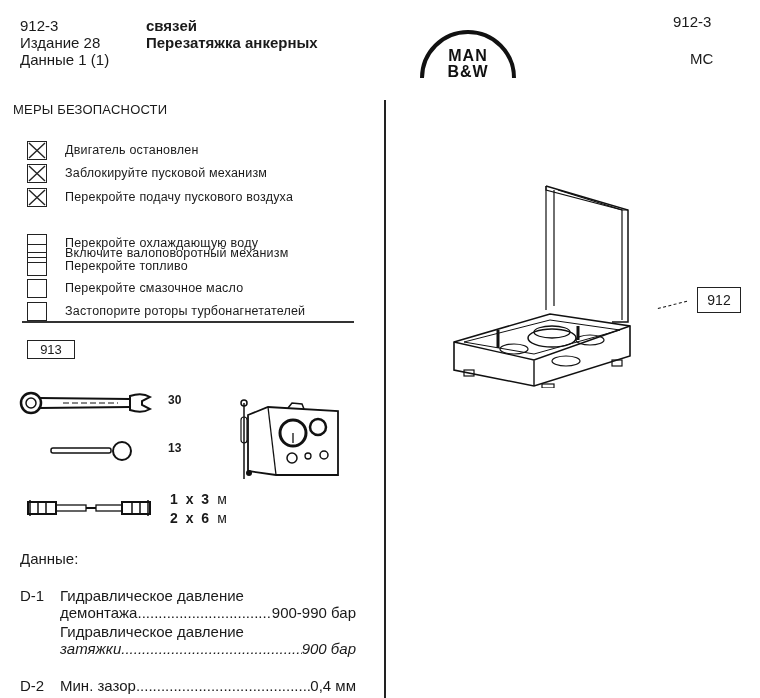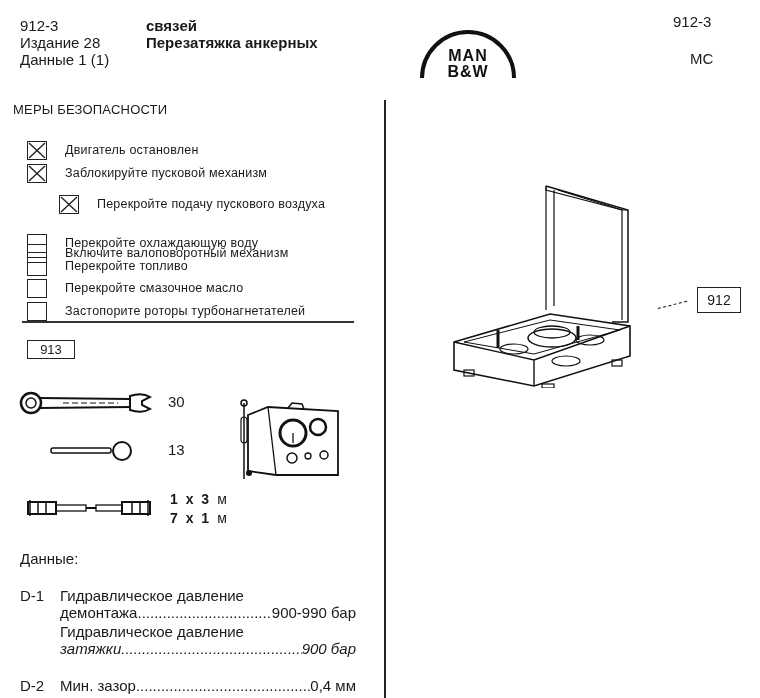--- a/index.html
+++ b/index.html
@@ -13,21 +13,21 @@
     .logo { left: 416px; top: 18px; width: 104px; height: 62px; }
     .safety-title { left: 13px; top: 102px; font-size: 13px; letter-spacing: 0.2px; }
     .check-list { left: 27px; top: 139px; }
     .check-item { position: absolute; left: 0; height: 22px; display: flex; align-items: center; }
     .cbox { width: 20px; height: 19px; border: 1.4px solid #222; box-sizing: border-box; position: relative; }
     .cbox svg { position: absolute; left: 0; top: 0; }
     .check-label { position: absolute; left: 38px; font-size: 12.5px; white-space: nowrap; letter-spacing: 0.2px; }
     .hline { left: 22px; top: 321px; width: 332px; height: 1.5px; background: #333; }
     .vline { left: 384px; top: 100px; width: 1.5px; height: 598px; background: #222; }
     .ref-box { border: 1.4px solid #222; font-size: 13px; padding: 0 3px; line-height: 17px; box-sizing: border-box; text-align: center; }
-    .tool-num { font-size: 15px; font-weight: normal; }
+    .tool-num { font-size: 12px; font-weight: bold; }
     .tool-qty { font-size: 14px; font-weight: bold; line-height: 18px; letter-spacing: 2px; }
     .tool-qty .u { font-weight: normal; letter-spacing: 0; margin-left: 6px; }
     .data-title { left: 20px; top: 550px; font-size: 15px; }
     .drow { position: absolute; font-size: 15px; line-height: 17px; white-space: nowrap; }
     .dcode { position: absolute; left: 20px; font-size: 15px; }
     .dots { display: inline-block; overflow: hidden; vertical-align: bottom; }
   </style>
 </head>
 <body>
 
@@ -64,21 +64,21 @@
       <span class="check-label">Двигатель остановлен</span>
     </div>
     <div class="check-item" style="top: 23px;">
       <div class="cbox">
         <svg width="18" height="17" viewBox="0 0 18 17">
           <path d="M1 1 L17 16 M17 1 L1 16" stroke="#222" stroke-width="1.4"></path>
         </svg>
       </div>
       <span class="check-label">Заблокируйте пусковой механизм</span>
     </div>
-    <div class="check-item" style="top: 54px; margin-left: 32px;">
+    <div class="check-item" style="top: 47px;">
       <div class="cbox">
         <svg width="18" height="17" viewBox="0 0 18 17">
           <path d="M1 1 L17 16 M17 1 L1 16" stroke="#222" stroke-width="1.4"></path>
         </svg>
       </div>
       <span class="check-label">Перекройте подачу пускового воздуха</span>
     </div>
     <div class="check-item" style="top: 70px; margin-top: 33px;">
       <div class="cbox"></div>
       <span class="check-label">Включите валоповоротный механизм</span>
@@ -133,21 +133,21 @@
     <path d="M60 10 H70" stroke="#111" stroke-width="2"></path>
     <rect x="70" y="7" width="26" height="6" fill="none" stroke="#111" stroke-width="1.3"></rect>
     <rect x="96" y="4" width="28" height="12" fill="none" stroke="#111" stroke-width="2"></rect>
     <path d="M106 3 V17 M114 3 V17 M122 2 V18" stroke="#111" stroke-width="1.5"></path>
   </svg>
 </div>
 <div class="abs tool-qty" style="left:170px; top:490px;">
   <span>1 x 3</span><span class="u">м</span>
 </div>
 <div class="abs tool-qty" style="left:170px; top:509px;">
-  <span>7 x 1</span><span class="u">м</span>
+  <span>2 x 6</span><span class="u">м</span>
 </div>
 
 <div class="abs" style="left:238px; top:395px;">
   <svg width="104" height="86" viewBox="0 0 104 86">
     <path d="M6 8 L6 84" stroke="#111" stroke-width="1.5"></path>
     <circle cx="6" cy="8" r="3" fill="none" stroke="#111" stroke-width="1.5"></circle>
     <rect x="3" y="22" width="6" height="26" rx="3" fill="none" stroke="#111" stroke-width="1.2"></rect>
     <path d="M10 20 L30 12 L100 16 L100 80 L38 80 L10 76 Z" fill="none" stroke="#111" stroke-width="1.8"></path>
     <path d="M30 12 L38 80" stroke="#111" stroke-width="1.3"></path>
     <path d="M50 13 L54 8 L64 9 L66 14" fill="none" stroke="#111" stroke-width="1.5"></path>

